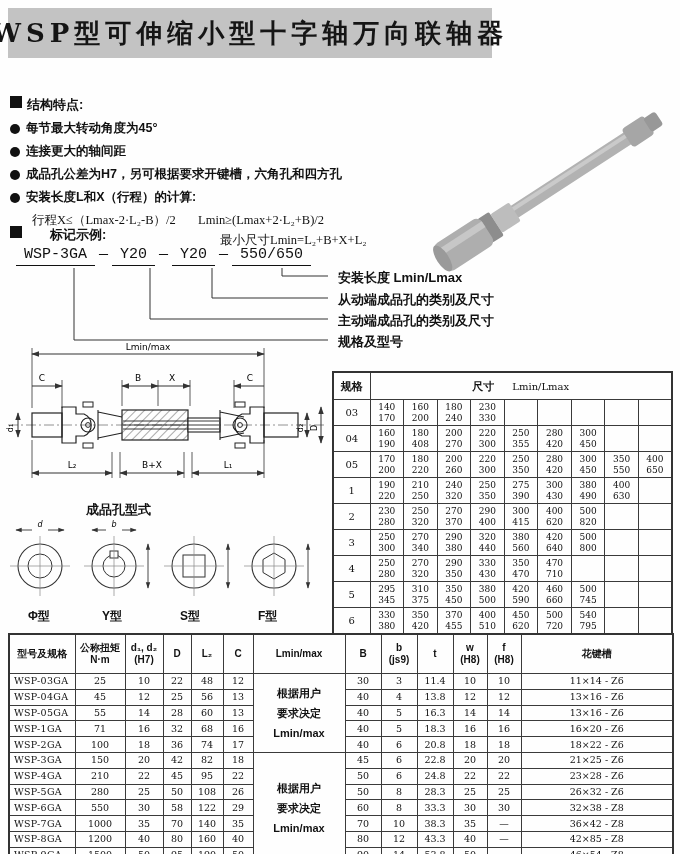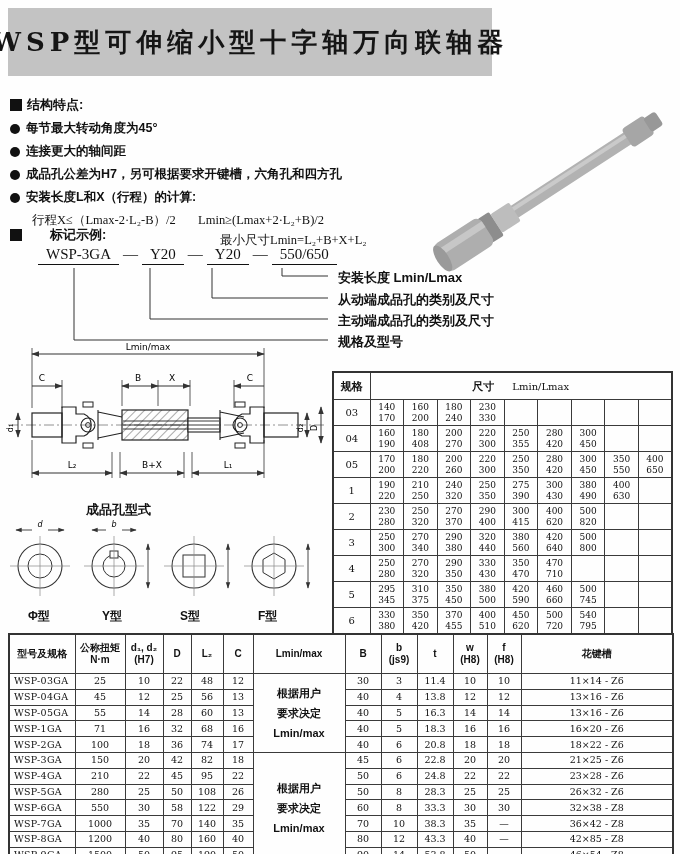--- a/index.html
+++ b/index.html
@@ -1,35 +1,35 @@
 <!DOCTYPE html>
 <html><head>
 <meta charset="utf-8">
 <style>
   html,body{margin:0;padding:0;}
   body{width:680px;height:854px;background:#fff;font-family:"Liberation Sans",sans-serif;color:#111;}
   .page{position:relative;width:680px;height:854px;overflow:hidden;background:#fefefe;}
   .abs{position:absolute;}
 
   
-  .banner{left:8px;top:8px;width:484px;height:68px;background:#c3c3c3;display:flex;align-items:center;justify-content:center;}
+  .banner{left:8px;top:8px;width:484px;height:50px;background:#c3c3c3;display:flex;align-items:center;justify-content:center;}
   .banner-text{font-family:"DejaVu Serif",serif;font-weight:bold;font-size:26px;letter-spacing:5px;color:#151515;white-space:nowrap;}
 
   
   .features{left:10px;top:96px;width:430px;}
-  .sec-head{display:flex;align-items:center;gap:5px;font-weight:bold;font-size:13px;margin-bottom:4px;}
+  .sec-head{display:flex;gap:5px;font-weight:bold;font-size:13px;margin-bottom:4px;}
   .sq{width:12px;height:12px;background:#111;display:inline-block;}
   .feat-line{display:flex;align-items:center;gap:6px;font-weight:bold;font-size:12.5px;margin:6px 0;}
   .dot{width:10px;height:10px;border-radius:50%;background:#111;display:inline-block;flex:0 0 auto;}
   .formula{font-family:"Liberation Serif",serif;font-size:12.5px;margin:4px 0 0 22px;}
   .formula2{font-family:"Liberation Serif",serif;font-size:12.5px;margin:3px 0 0 210px;}
 
   
   .mark-head{left:10px;top:226px;gap:28px;}
-  .mark-code{left:38px;top:246px;font-family:Liberation Serif, serif;font-size:15px;white-space:nowrap;}
+  .mark-code{left:16px;top:246px;font-family:Liberation Mono, monospace;font-size:15px;white-space:nowrap;}
   .mark-code .seg{border-bottom:1px solid #111;padding:0 8px 2px 8px;}
   .mark-code .sep{padding:0 4px;}
   .callout{font-weight:bold;font-size:13px;white-space:nowrap;}
 
   
   table{border-collapse:collapse;table-layout:fixed;}
   .size-table{left:332px;top:371px;}
   .size-table table{width:341px;font-family:"DejaVu Serif",serif;font-size:9px;}
   .size-table th,.size-table td{border:1px solid #3a3a3a;text-align:center;padding:0;}
   .size-table thead th{height:26px;font-size:11px;font-weight:bold;}

